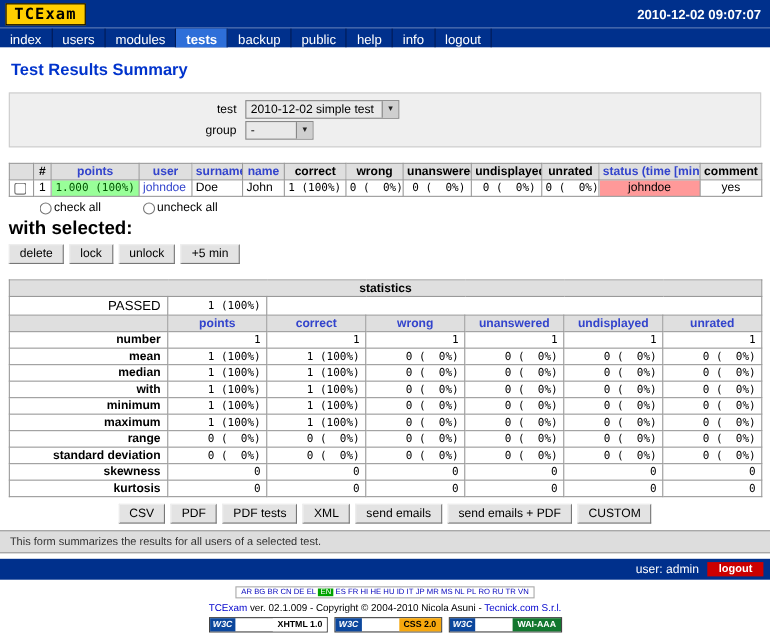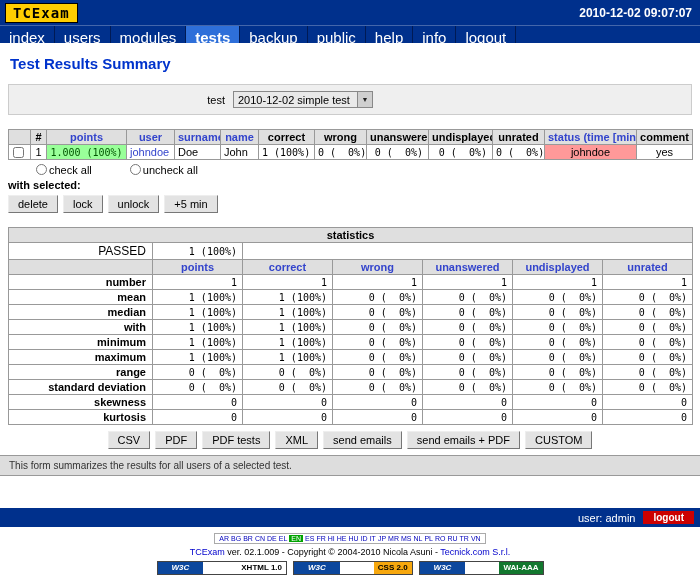--- a/index.html
+++ b/index.html
@@ -4,27 +4,27 @@
 <style>
   * { margin:0; padding:0; box-sizing:border-box; }
   html,body { width:700px; height:579px; }
   body { font-family:"Liberation Sans", sans-serif; background:#fff; display:flex; flex-direction:column; font-size:11px; color:#000; overflow:hidden; }
 
   .topbar { background:#00308C; height:25px; display:flex; align-items:center; justify-content:space-between; padding:0 8px 0 5px; flex:none; }
   .logo { background:#FFCE00; color:#000; font-family:"DejaVu Sans Mono", monospace; font-weight:bold; font-size:14px; letter-spacing:1px; padding:1px 7px; border:1px solid #000; cursor:pointer; }
   .datetime { color:#fff; font-weight:bold; font-size:12px; }
 
   .navbar { background:#00308C; height:18px; display:flex; align-items:stretch; border-top:1px solid #4466AA; flex:none; }
-  .navtab { color:#fff; font-size:15px; padding:3px 9px 0; border-right:1px solid #001A55; text-decoration:none; cursor:pointer; }
+  .navtab { color:#fff; font-size:12px; padding:3px 9px 0; border-right:1px solid #001A55; text-decoration:none; cursor:pointer; }
   .navtab.active { background:#2E6FD9; font-weight:bold;text-align:center; }
 
   .content { padding:4px 8px 0; flex:none; }
   h1.title { color:#0033CC; font-size:15px; margin:8px 0 12px 2px; }
 
-  .filterbox { background:#EFEFEF; border:1px solid #CCC; padding:4px 16px; margin-bottom:14px; width:684px; }
+  .filterbox { background:#EFEFEF; border:1px solid #CCC; padding:4px 6px; margin-bottom:14px; width:684px; }
   .filter-row { display:flex; align-items:center; margin:2px 0; }
   .filter-row label { width:200px; text-align:right; margin-right:8px; font-size:11px; }
   .sel { display:inline-flex; align-items:center; border:1px solid #888; background:#E9E9E9; height:17px; font-size:11px; cursor:pointer; }
   .sel .val { flex:1; padding:0 4px; white-space:nowrap; overflow:hidden; }
   .sel .arrow { width:15px; align-self:stretch; background:#CFCFCF; border-left:1px solid #888; display:flex; align-items:center; justify-content:center; font-size:7px; color:#222; }
   .sel-test { width:140px; }
   .sel-group { width:62px; }
 
   table { border-collapse:collapse; width:684px; table-layout:fixed; }
   th, td { border:1px solid #999; padding:1px 3px; font-size:11px; overflow:hidden; white-space:nowrap; height:15px; }
@@ -32,22 +32,22 @@
   th.linkcol { color:#3344CC; }
   td.num { font-family:"DejaVu Sans Mono", monospace; font-size:10px; text-align:right; white-space:pre; padding-right:5px; }
   td.center { text-align:center; }
   td.points { background:#99FF99; color:#005500; text-align:center; font-family:"DejaVu Sans Mono", monospace; font-size:10px; white-space:pre; }
   td.locked { background:#FF9999; text-align:center; }
   td.userlink { color:#3344CC; cursor:pointer; }
   td.chk { text-align:center; padding:0; }
   input[type="checkbox"], input[type="radio"] { width:11px; height:11px; vertical-align:middle; margin:0 2px 0 0; cursor:pointer; }
 
   .checkrow { margin:4px 0 2px; font-size:11px; display:flex; align-items:center; gap:10px; }
-  .checkrow label { display:flex; align-items:flex-start; cursor:pointer;padding-left:28px; }
-  .withsel { font-weight:bold; margin:3px 0 4px; font-size:11px; }
+  .checkrow label { display:flex; align-items:flex-end; cursor:pointer;padding-left:28px; }
+  .withsel { font-weight:bold; margin:3px 0 4px; font-size:17px; }
   button { font-family:"Liberation Sans", sans-serif; font-size:11px; background:#E3E3E3; border:1px solid #777; border-top-color:#EEE; border-left-color:#EEE; padding:2px 9px; cursor:pointer; }
   .actionrow { margin:0 0 14px; display:flex; gap:5px; }
 
   .stats-title { text-align:center; color:#000; }
   .stats th.colhead { color:#3344CC; }
   td.stat-label { text-align:right; font-weight:bold; padding-right:6px; }
   td.passed-label { text-align:right; font-size:12px; font-weight:normal; padding-right:6px; }
 
   .exportrow { margin:6px 0 6px; display:flex; justify-content:center; gap:5px; }
 
@@ -58,21 +58,21 @@
   .logout-btn { background:#CC0000; color:#fff; padding:1px 10px; font-size:10px; font-weight:bold; cursor:pointer; }
 
   .footer { text-align:center; padding:4px 0 4px; flex:none; }
   .langbox { display:inline-block; border:1px solid #AAA; padding:1px 3px; font-size:7px; }
   .langbox a { color:#0000BB; text-decoration:none; margin:0 1px; cursor:pointer; }
   .langbox a.current { background:#00A300; color:#fff; padding:0 2px; }
   .version { font-size:9px; margin-top:3px; color:#000; }
   .version a { color:#0000CC; text-decoration:none; cursor:pointer; }
   .badges { margin-top:4px; display:flex; justify-content:center; gap:6px; }
   .badge { display:inline-flex; border:1px solid #444; font-size:8px; font-weight:bold; line-height:12px; cursor:pointer; }
-  .badge .w3c { background:#0C479D; color:#fff; padding:0 14px; font-style:italic; }
+  .badge .w3c { background:#0C479D; color:#fff; padding:0 3px; font-style:italic; }
   .badge .lbl { padding:0 4px;margin-left:34px; }
   .badge.xhtml .lbl { background:#fff; color:#000; }
   .badge.css .lbl { background:#F7A80E; color:#000; }
   .badge.wai .lbl { background:#12772E; color:#fff; }
 </style>
 </head>
 <body>
 
 <div class="topbar">
   <span class="logo">TCExam</span>
@@ -92,20 +92,27 @@
 </div>
 
 <div class="content">
   <h1 class="title">Test Results Summary</h1>
 
   <div class="filterbox">
     <div class="filter-row">
       <label>test</label>
       <span class="sel sel-test">
         <span class="val">2010-12-02 simple test</span>
+        <span class="arrow">▼</span>
+      </span>
+    </div>
+    <div class="filter-row">
+      <label>group</label>
+      <span class="sel sel-group">
+        <span class="val">-</span>
         <span class="arrow">▼</span>
       </span>
     </div>
   </div>
 
   <table class="results">
     <colgroup>
       <col style="width:22px">
         <col style="width:16px">
         <col style="width:80px">

